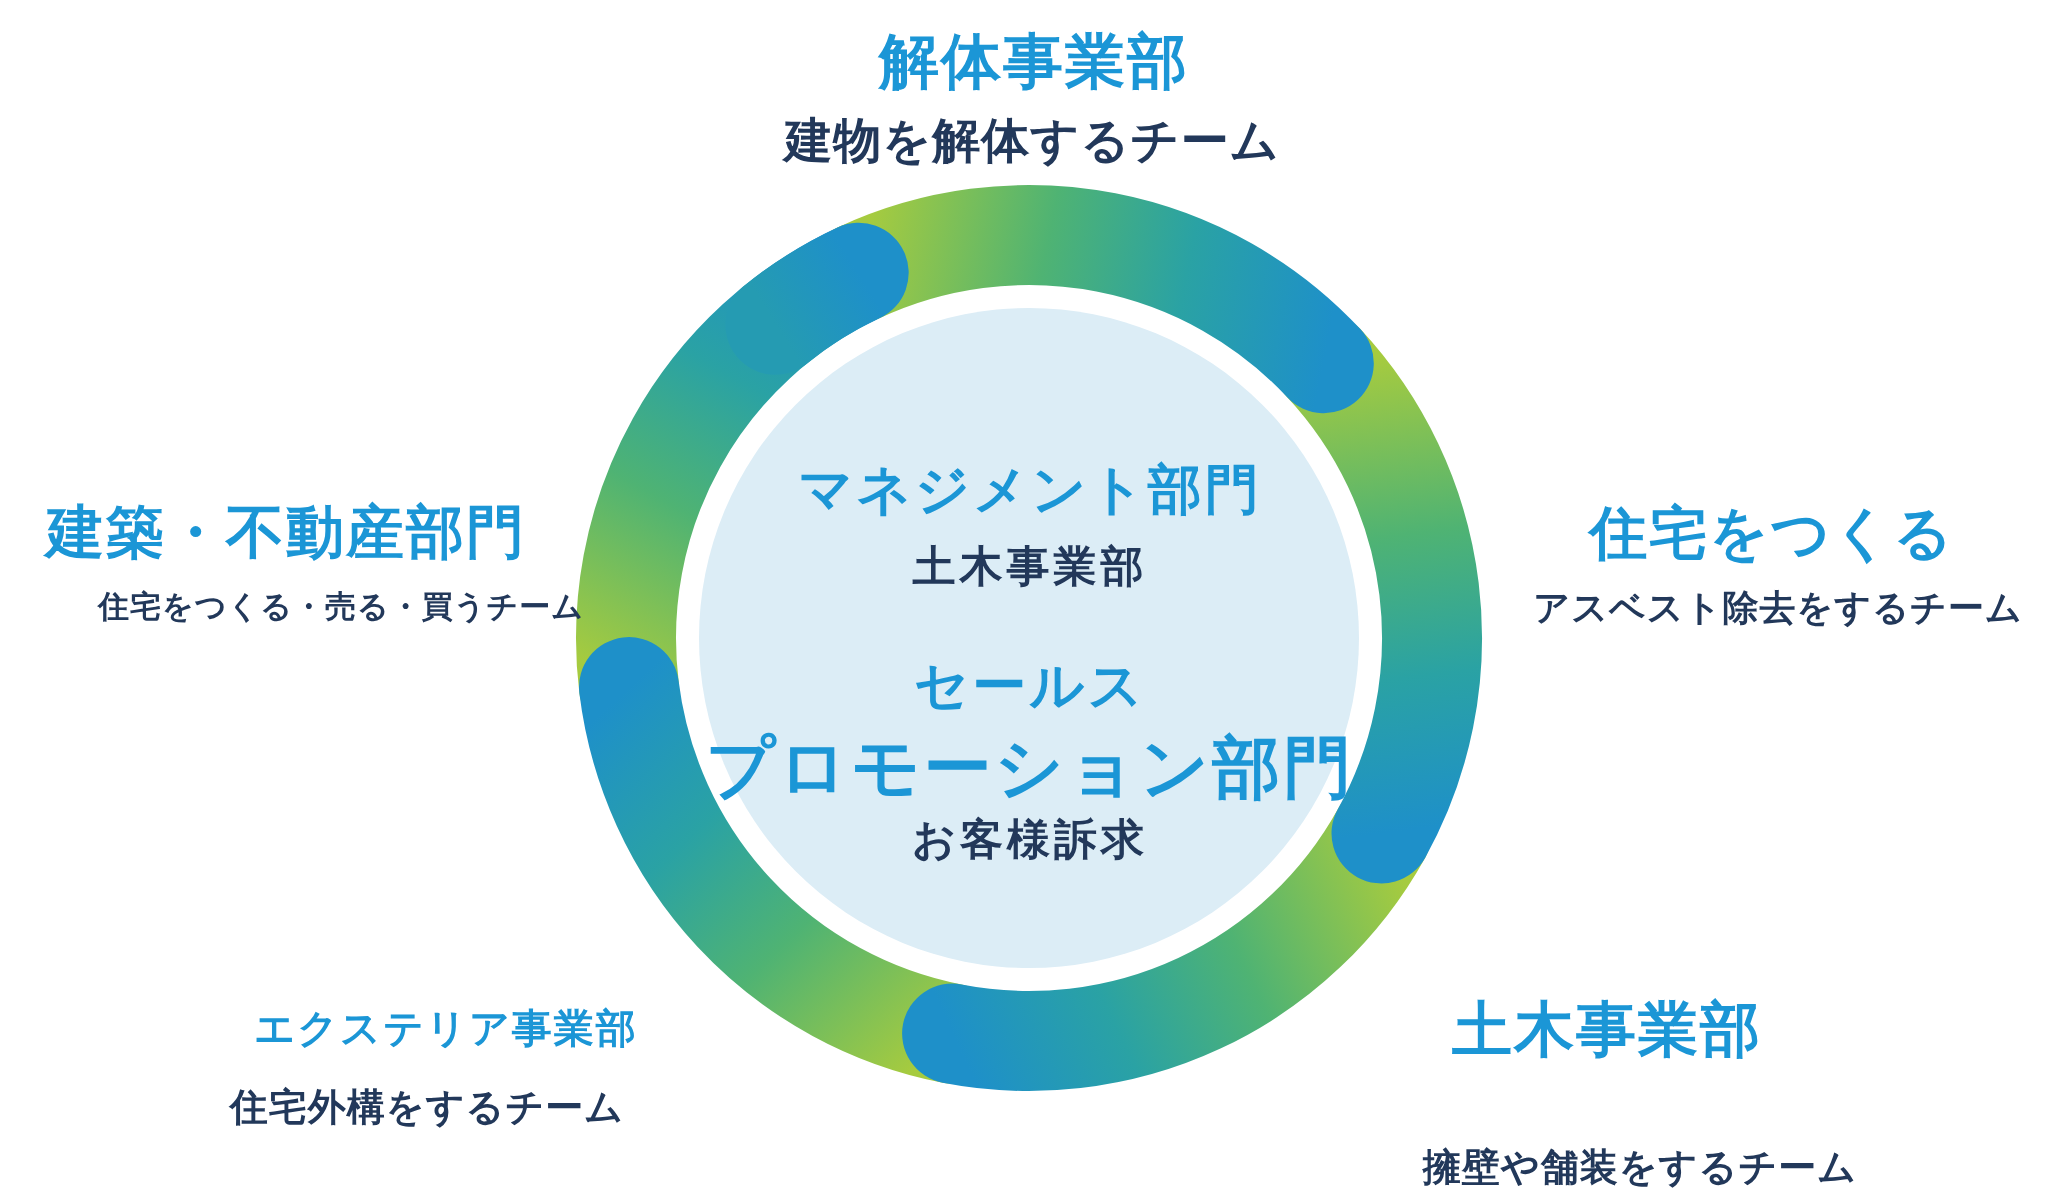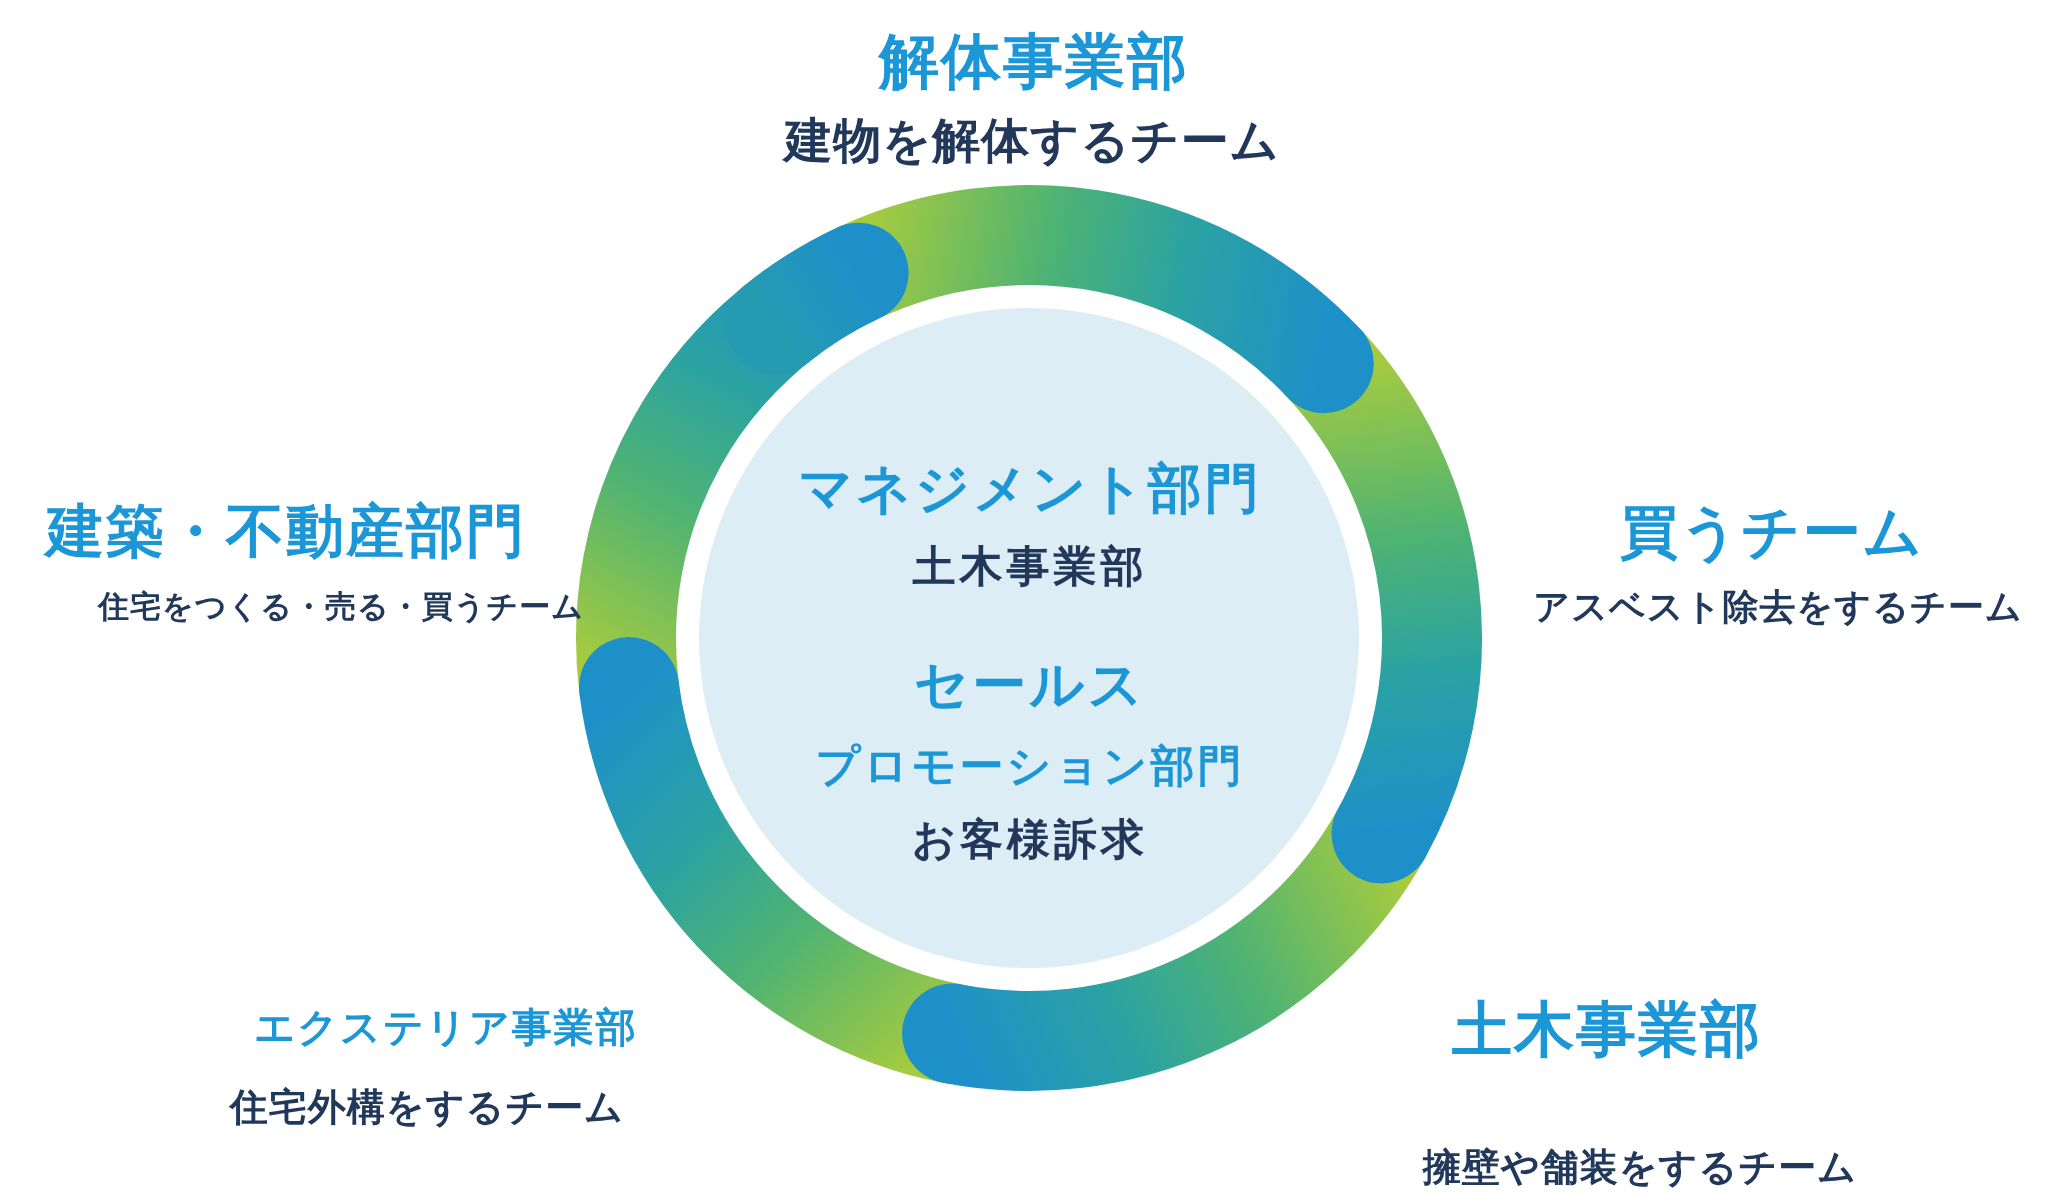--- a/index.html
+++ b/index.html
@@ -7,21 +7,21 @@
     --subtitle-navy:#22385a;
     --center-fill:#dcedf6;
     --bg:#ffffff;
   }
   html,body{margin:0;padding:0;background:var(--bg);}
   .canvas{
     position:relative;
     width:2048px;height:1192px;
     background:var(--bg);
     overflow:hidden;
-    font-family:Liberation Serif, serif;
+    font-family:Liberation Sans, sans-serif;
   }
   .ring-svg{position:absolute;left:0;top:0;width:2048px;height:1192px;}
   .label{
     position:absolute;
     transform:translate(-50%,-50%);
     white-space:nowrap;
     text-align:center;
     line-height:1.1;
   }
   .div-title{
@@ -56,21 +56,21 @@
     letter-spacing:3px;
   }
   .ctr-sub{
     color:var(--subtitle-navy);
     font-weight:700;
     letter-spacing:4px;
   }
   .pos-mgmt-title   {left:1030px;top:490px; font-size:54px;}
   .pos-mgmt-sub     {left:1030px;top:567px; font-size:43px;}
   .pos-sales-line1  {left:1030px;top:686px; font-size:54px;}
-  .pos-sales-line2  {left:1030px;top:767px; font-size:44px;}
+  .pos-sales-line2  {left:1030px;top:767px; font-size:68px;}
   .pos-sales-sub    {left:1030px;top:840px; font-size:43px;}
 </style>
 </head>
 <body>
 
 <div class="canvas">
 
   <svg class="ring-svg" viewBox="0 0 2048 1192" aria-hidden="true">
     <defs>
       <linearGradient id="g1" gradientUnits="userSpaceOnUse" x1="858.7" y1="272.8" x2="1323.8" y2="363.2">
@@ -117,21 +117,21 @@
       <path d="M 858.7 272.8 A 403 403 0 0 1 1323.8 363.2" stroke="url(#g1)"></path>
       <path d="M 775.4 324.8 A 403 403 0 0 1 858.7 272.8" stroke="url(#gcap)"></path>
     </g>
 
     <circle cx="1029" cy="638" r="330" fill="#dcedf6"></circle>
   </svg>
 
   <div class="label div-title pos-top-title">解体事業部</div>
   <div class="label div-sub   pos-top-sub">建物を解体するチーム</div>
 
-  <div class="label div-title pos-right-title">買うチーム</div>
+  <div class="label div-title pos-right-title">住宅をつくる</div>
   <div class="label div-sub   pos-right-sub">アスベスト除去をするチーム</div>
 
   <div class="label div-title pos-br-title">土木事業部</div>
   <div class="label div-sub   pos-br-sub">擁壁や舗装をするチーム</div>
 
   <div class="label div-title pos-bl-title">エクステリア事業部</div>
   <div class="label div-sub   pos-bl-sub">住宅外構をするチーム</div>
 
   <div class="label div-title pos-left-title">建築・不動産部門</div>
   <div class="label div-sub   pos-left-sub">住宅をつくる・売る・買うチーム</div>

